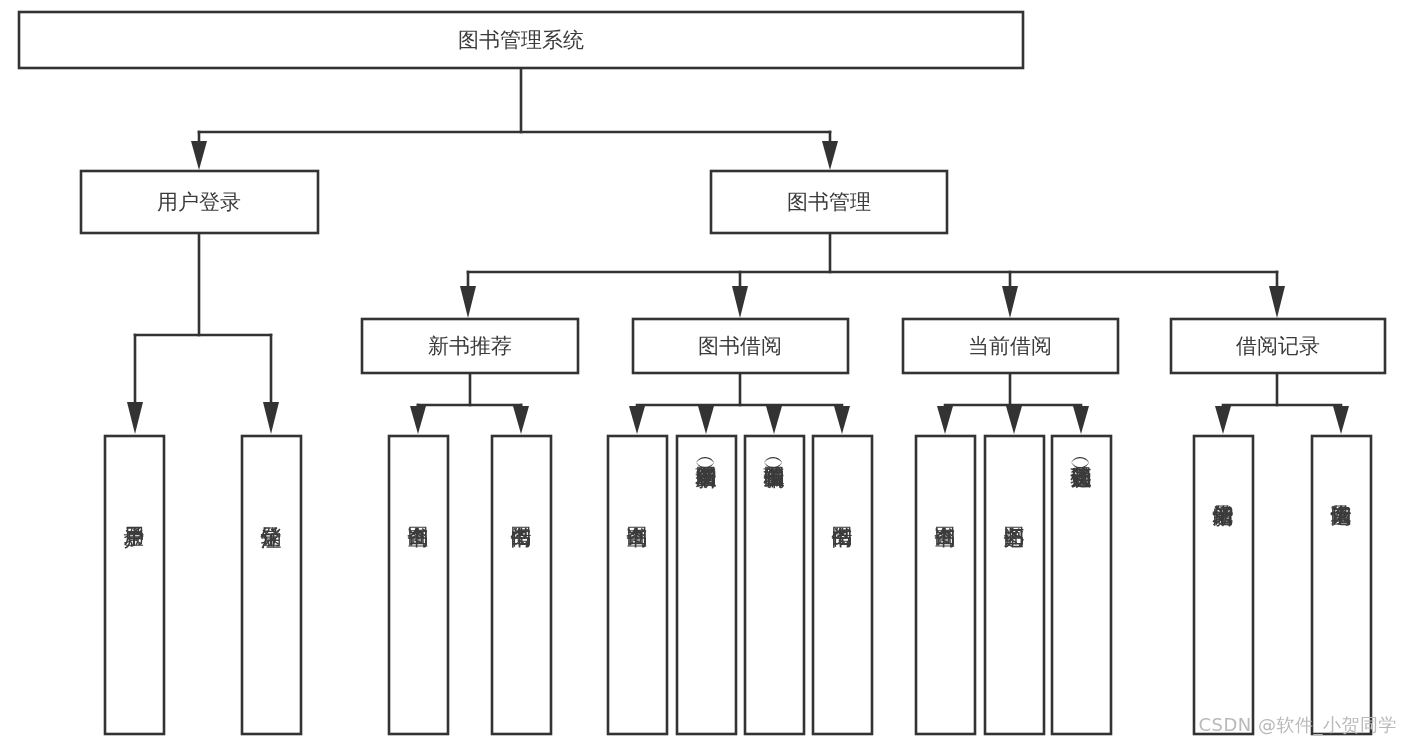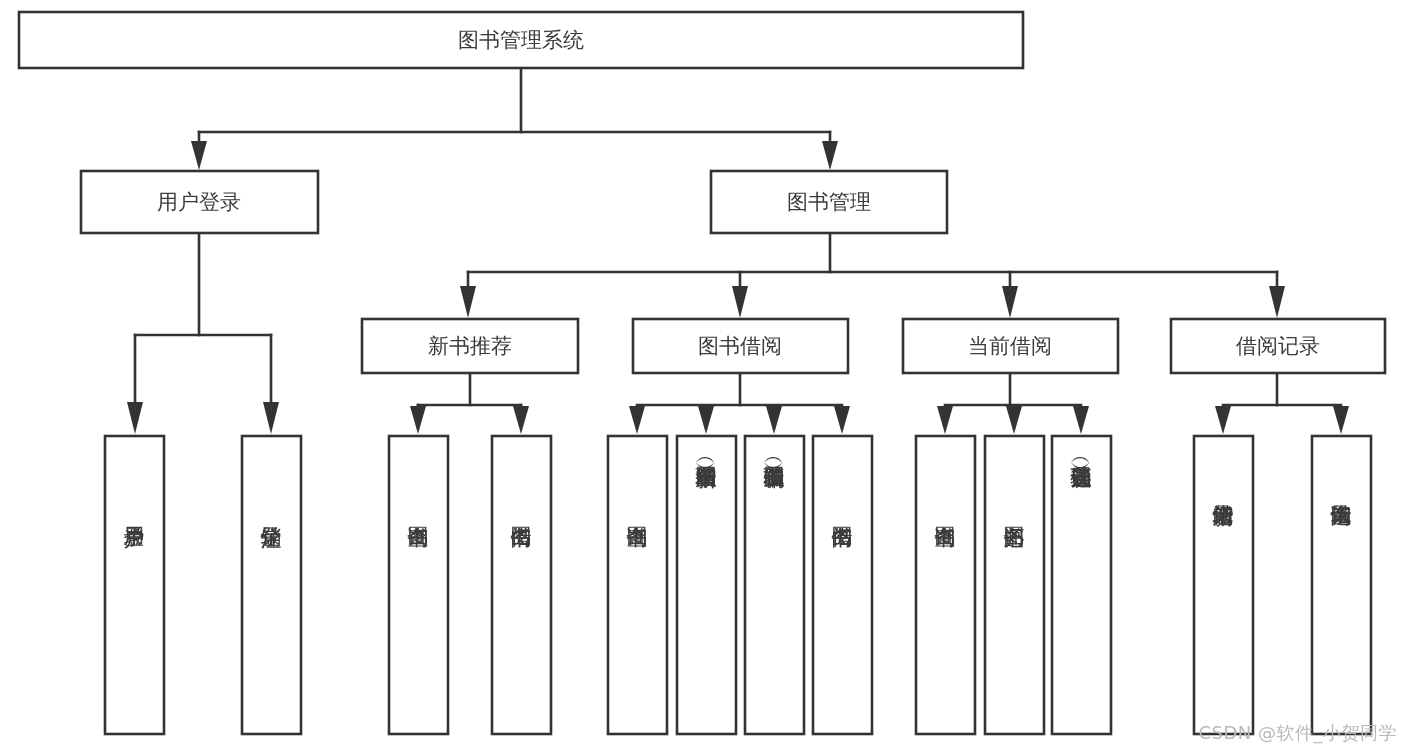--- a/index.html
+++ b/index.html
@@ -52,21 +52,21 @@
   }
   .node-label-vertical {
     fill: #3b3b3b;
     font-family: "DejaVu Sans", "Liberation Sans", sans-serif;
     font-size: 21px;
     text-anchor: middle;
   }
   .watermark-text {
     position: absolute;
     right: 8px;
-    bottom: 2px;
+    bottom: 10px;
     font-family: "DejaVu Sans", "Liberation Sans", sans-serif;
     font-size: 18px;
     color: #b9b9b9;
     white-space: nowrap;
     letter-spacing: 0.5px;
   }
 </style>
 </head>
 <body>
 

